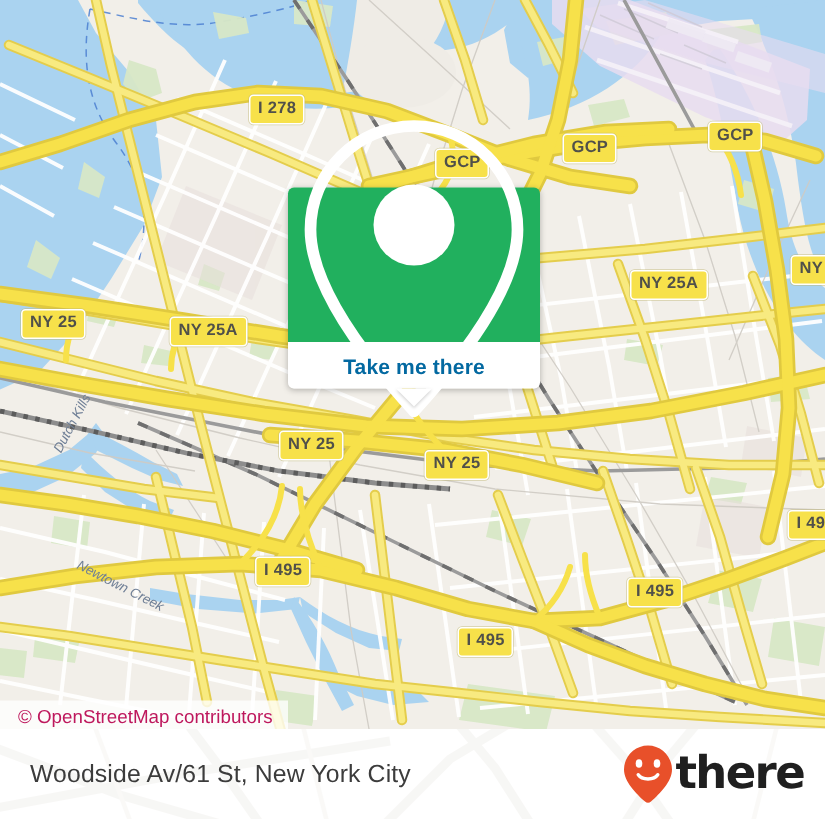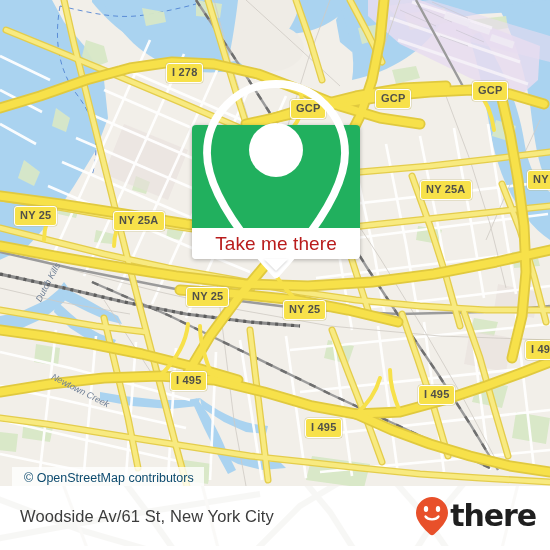--- a/index.html
+++ b/index.html
@@ -83,46 +83,47 @@
   #popup-footer {
     background: #ffffff;
     height: 31px;
     border-radius: 0 0 4px 4px;
     display: flex;
     align-items: center;
     justify-content: center;
     position: relative;
   }
   #popup-label {
-    color: #b91c1c;
-    font-size: 19px;
+    color: #0369a1;
+    font-size: 14px;
     font-family: "Liberation Sans", sans-serif;
     letter-spacing: .1px;
+    font-weight: bold;
   }
   #popup-tail {
     position: absolute;
     left: 50%;
     margin-left: -12px;
     bottom: -12px;
     width: 0;
     height: 0;
     border-left: 12px solid transparent;
     border-right: 12px solid transparent;
     border-top: 12px solid #ffffff;
     filter: drop-shadow(0 1px 1px rgba(0,0,0,.18));
   }
 
   
   #attribution {
     position: absolute;
-    left: 12px;
+    left: 0;
     bottom: 0;
     padding: 4px 10px 5px 12px;
     background: rgba(255,255,255,.78);
-    color: #0c4a6e;
+    color: #be185d;
     font-size: 12.5px;
     font-family: "Liberation Sans", sans-serif;
     white-space: nowrap;
   }
 
   
   #bottombar {
     position: absolute;
     left: 0;
     top: 486px;

